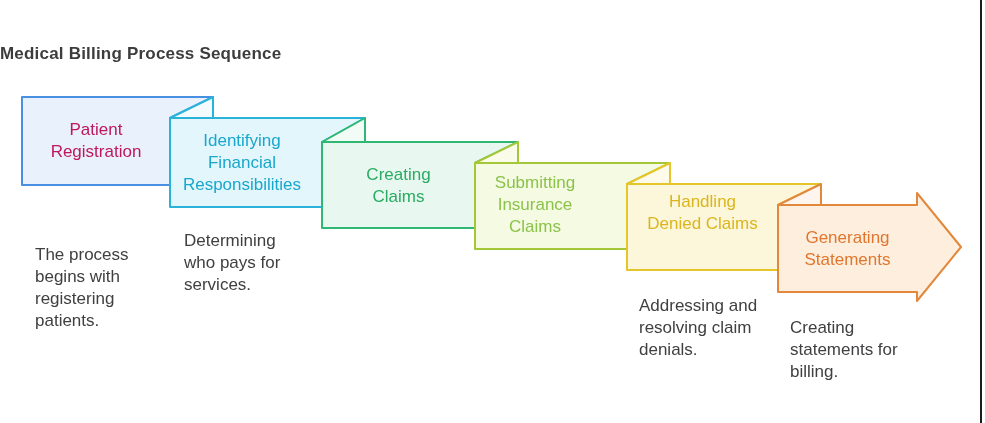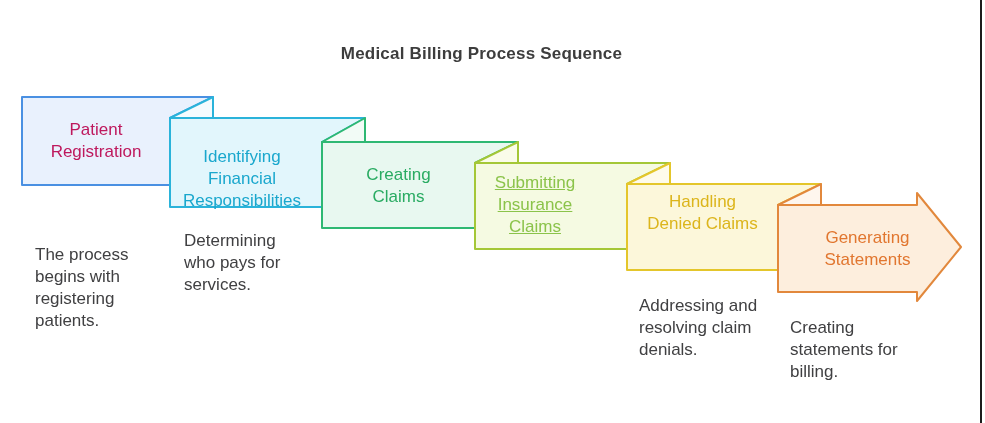--- a/index.html
+++ b/index.html
@@ -2,38 +2,38 @@
 <html><head>
 <meta charset="utf-8">
 <style>
   html,body { margin:0; padding:0; background:#ffffff; }
   #canvas {
     position:relative; width:985px; height:423px; overflow:hidden;
     background:#ffffff; font-family:"Liberation Sans", sans-serif;
   }
   #diagram-title {
     position:absolute; top:44px; left:0; width:963px;
-    text-align:center; font-size:17px; font-weight:bold; color:#3d3d3d;
+    text-align:left; font-size:17px; font-weight:bold; color:#3d3d3d;
     letter-spacing:0.2px;
   }
   svg.shapes { position:absolute; top:0; left:0; }
   .step-title {
     position:absolute; text-align:center; font-size:17px; line-height:22px;
     white-space:pre-line;
   }
   .step-desc {
     position:absolute; font-size:17px; line-height:22px; color:#404042;
     white-space:pre-line; width:150px;
   }
   .t0 { left:22px;  width:148px; top:119px; }
-  .t1 { left:170px; width:144px; top:146px; }
+  .t1 { left:170px; width:144px; top:130px; }
   .t2 { left:322px; width:153px; top:164px; }
-  .t3 { left:475px; width:120px; top:172px;text-decoration:underline; }
+  .t3 { left:475px; width:120px; top:172px; }
   .t4 { left:627px; width:151px; top:191px; }
-  .t5 { left:762px; width:139px; top:227px;padding-left:36px; }
+  .t5 { left:778px; width:139px; top:227px; }
   .d0 { left:35px;  top:208px;margin-top:36px; }
   .d1 { left:184px; top:230px; }
   .d2 { left:336px; top:252px; }
   .d3 { left:488px; top:274px; }
   .d4 { left:639px; top:295px; }
   .d5 { left:790px; top:317px; }
   #window-right-edge {
     position:absolute; left:980px; top:0; width:2px; height:423px;
     background:#1c1c1c;
   }

